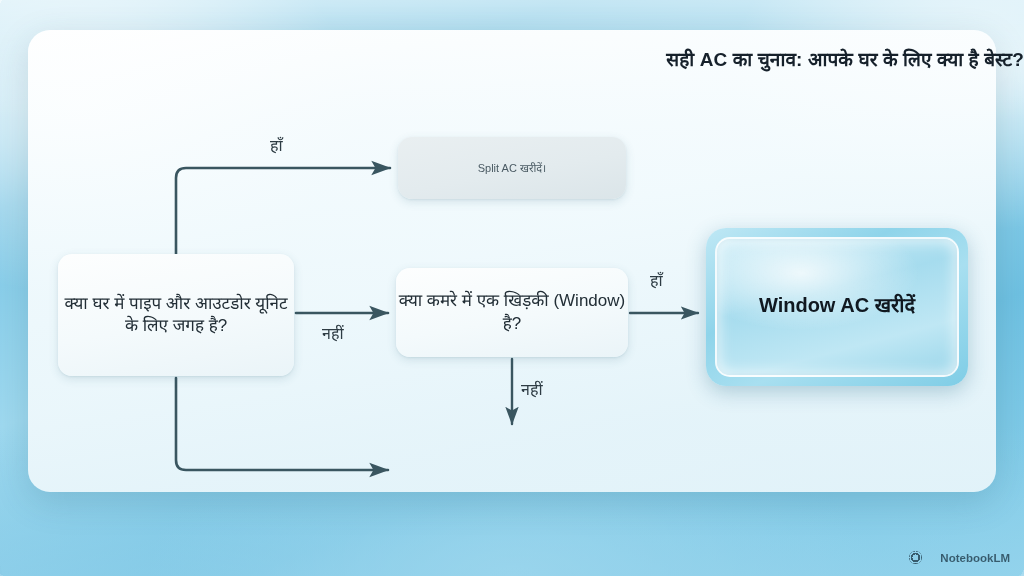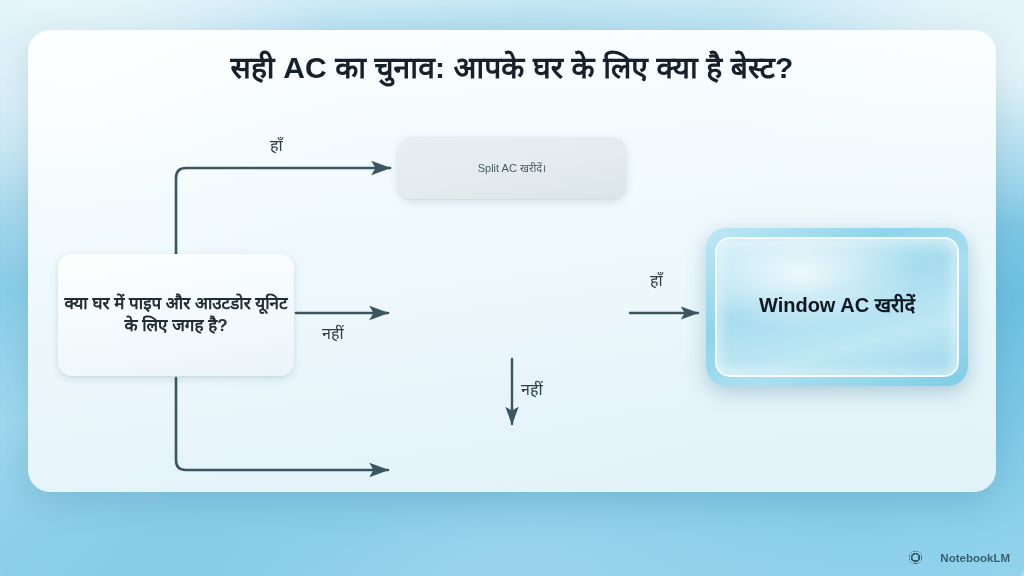--- a/index.html
+++ b/index.html
@@ -52,22 +52,22 @@
     border-radius: 22px;
     background:
       linear-gradient(175deg, rgba(255,255,255,0.97) 0%, rgba(246,252,254,0.95) 38%, rgba(232,245,250,0.93) 100%);
     box-shadow: 0 10px 34px rgba(40,90,110,0.18);
   }
 
   
   .title {
     position: absolute;
     left: 0; right: 0; top: 46px;
-    text-align: center;
-    font-size: 30px;
+    text-align: right;
+    font-size: 19px;
     font-weight: bold;
     color: #16212b;
     letter-spacing: 0.1px;
     white-space: nowrap;
   }
 
   
   .node {
     position: absolute;
     box-sizing: border-box;
@@ -78,21 +78,20 @@
     border-radius: 14px;
     line-height: 1.32;
     color: #2d3d45;
   }
 
   .node-decision {
     background: linear-gradient(170deg, #fdfefe 0%, #f4fafc 55%, #eaf4f8 100%);
     box-shadow: 0 3px 10px rgba(60,110,130,0.16), 0 1px 2px rgba(60,110,130,0.10);
     font-size: 17px;
     color: #222e36;
-    font-weight: bold;
   }
   .node-plain {
     background: linear-gradient(170deg, #e9eff1 0%, #e3ebee 55%, #dbe5e9 100%);
     box-shadow: 0 3px 10px rgba(60,110,130,0.16), 0 1px 2px rgba(60,110,130,0.10);
     font-size: 11px;
     color: #4a5a63;
   }
 
   
   #node-space   { left: 58px;  top: 254px; width: 236px; height: 122px; }
@@ -210,20 +209,21 @@
 
     <path d="M630,313 L698,313" fill="none" stroke="#3a5660" stroke-width="2.4" stroke-linecap="round" marker-end="url(#arrow)"></path>
 
     <path d="M512,359 L512,424" fill="none" stroke="#3a5660" stroke-width="2.4" stroke-linecap="round" marker-end="url(#arrow)"></path>
   </svg>
 
   <div id="node-space" class="node node-decision">क्या घर में पाइप और आउटडोर यूनिट के लिए जगह है?</div>
 
   <div id="node-split" class="node node-plain">Split AC खरीदें।</div>
 
+  <div id="node-window-q" class="node node-decision">क्या कमरे में एक खिड़की (Window) है?</div>
 
 
   <div class="node-highlight">
     <div class="inner">
       <div class="hl-title">Window AC खरीदें</div>
     </div>
   </div>
 
   <div id="label-yes-top" class="edge-label">हाँ</div>
 

